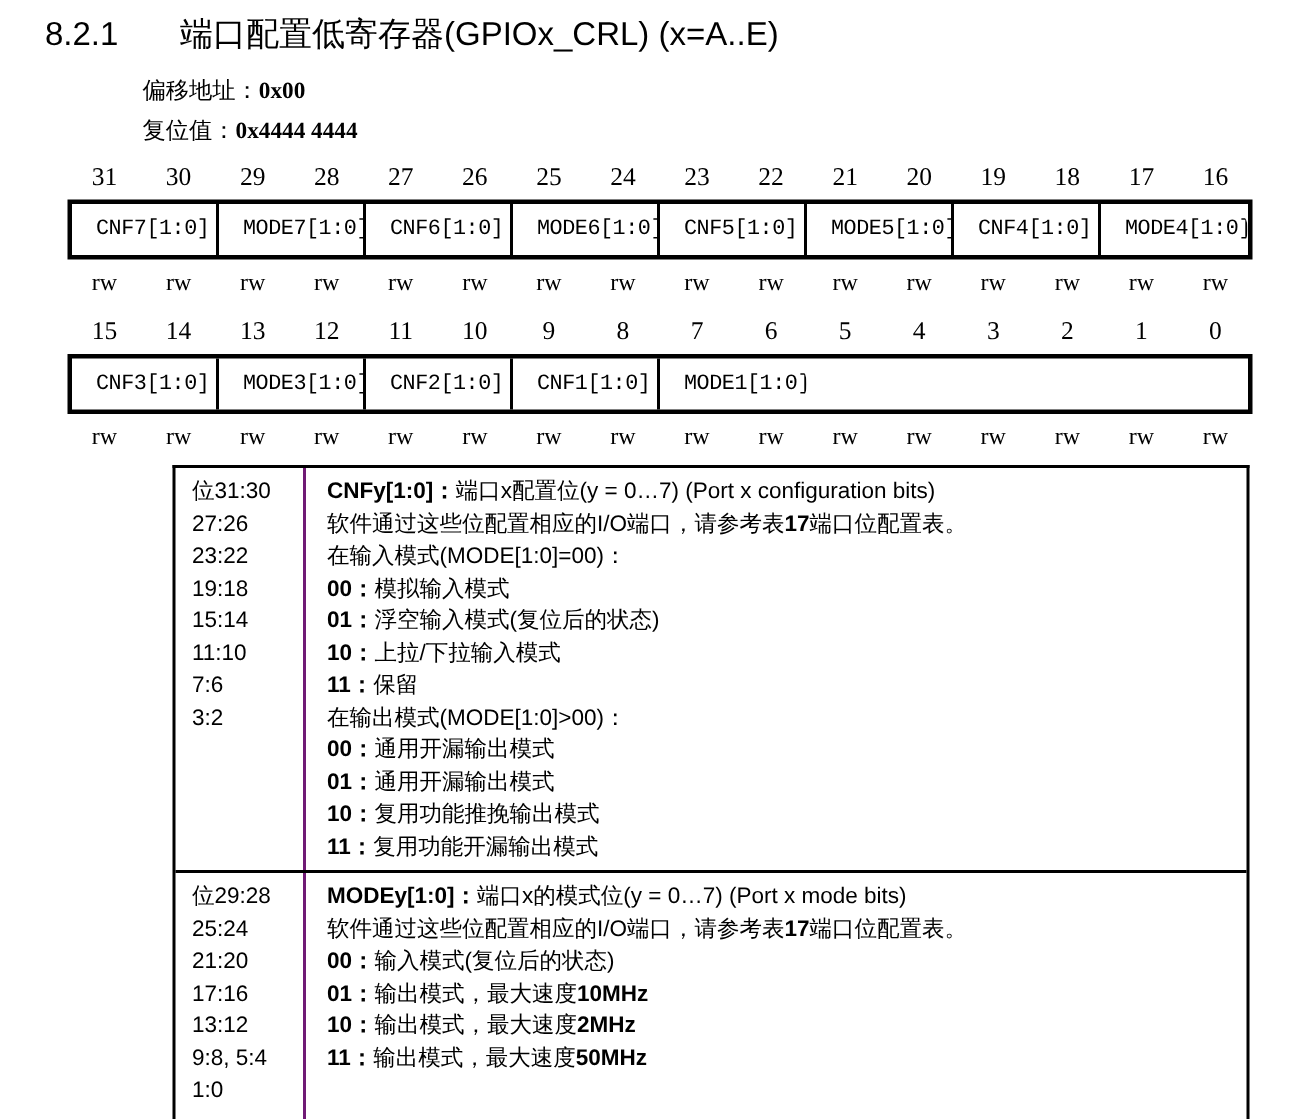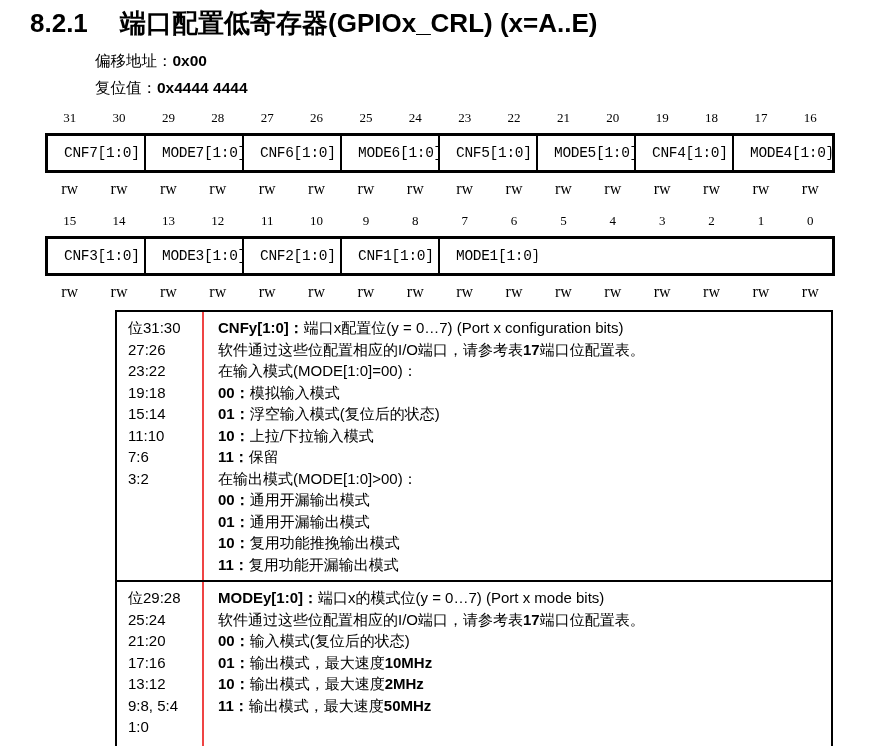--- a/index.html
+++ b/index.html
@@ -8,43 +8,43 @@
     background: #ffffff;
     color: #000000;
     font-family: "Liberation Sans", sans-serif;
     overflow: hidden;
     position: relative;
   }
   
   .section-header {
     margin: 10px 0 0 30px;
     display: flex;
-    font-weight: bold;
-    font-size: 26px;
+    font-weight: normal;
+    font-size: 22px;
     line-height: 26px;
   }
   .section-number { width: 90px; }
   
   .meta-line {
     margin-left: 95px;
     font-size: 15.5px;
     line-height: 20px;
   }
   .meta-line.first { margin-top: 15px; }
   .meta-line.second { margin-top: 7px; }
-  .meta-value { font-weight: bold; }
+  .meta-value { font-weight: bold; font-family: Liberation Serif, serif; }
   
   .register-diagram { margin: 10px 0 0 45px; width: 790px; }
   .reg-group { width: 100%; }
   .reg-group + .reg-group { margin-top: 13px; }
   .bits-row {
     display: grid;
     grid-template-columns: repeat(16, 1fr);
     font-family: "Liberation Serif", serif;
-    font-size: 13px;
+    font-size: 17px;
     text-align: center;
     line-height: 20px;
     margin-bottom: 5px;
   }
   .fields-row {
     display: grid;
     grid-template-columns: repeat(8, 1fr);
     border: 3px solid #000;
   }
   .field-cell {
@@ -76,21 +76,21 @@
     border-bottom: none;
     font-size: 15px;
   }
   .desc-row {
     display: flex;
     border-bottom: 2px solid #000;
   }
   .bit-col {
     width: 87px;
     flex: 0 0 87px;
-    border-right: 2px solid #ef4444;
+    border-right: 2px solid #701a75;
     padding: 5px 2px 18px 11px;
   }
   .bit-line { line-height: 21.5px; white-space: nowrap; }
   .txt-col {
     flex: 1;
     padding: 5px 6px 5px 14px;
   }
   .txt-line { line-height: 21.5px; }
   .b { font-weight: bold; }
   

